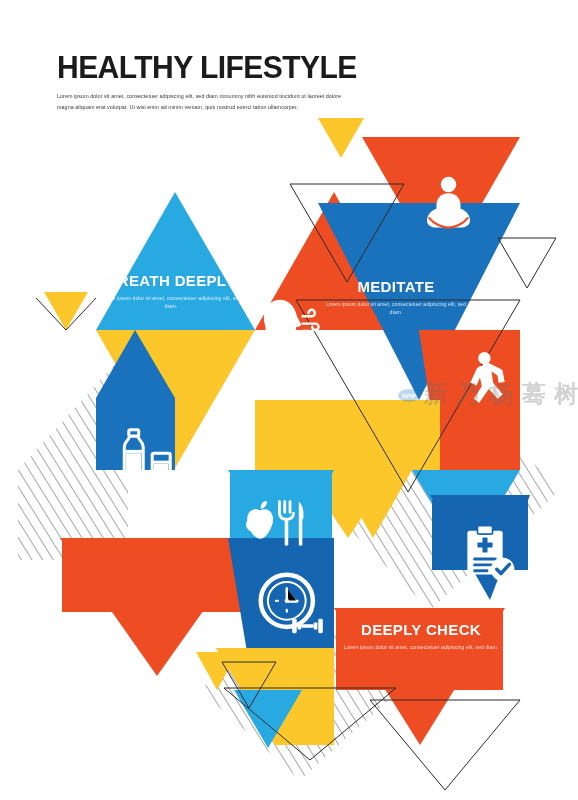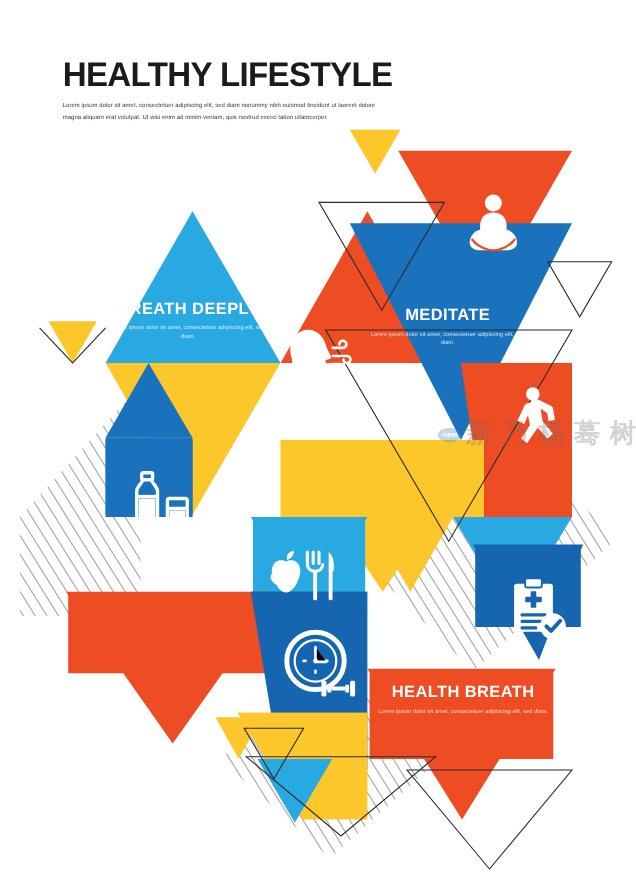--- a/index.html
+++ b/index.html
@@ -29,21 +29,21 @@
   .lbl .t{
     font-size:15px;font-weight:bold;letter-spacing:0.35px;
     line-height:1.1;margin:0;white-space:nowrap;
     text-shadow:0 0 1px rgba(0,0,0,.07);
   }
   .lbl .d{
     margin:4px 0 0 0;font-size:5.1px;line-height:1.72;
     color:rgba(255,255,255,.80);letter-spacing:0.06px;
   }
   .lbl.w-breath{left:96px;top:273px;width:150px;}
-  .lbl.w-medit {left:332px;top:279px;width:150px;}
+  .lbl.w-medit {left:321px;top:279px;width:150px;}
   .lbl.w-walk  {left:280px;top:436px;width:162px;}
   .lbl.w-exer  {left:60px; top:550px;width:180px;}
   .lbl.w-check {left:340px;top:622px;width:162px;}
 
   .wm{
     position:absolute;left:398px;top:378px;z-index:45;
     opacity:.30;pointer-events:none;user-select:none;
     font-size:24px;font-weight:bold;color:#6d6d6d;letter-spacing:1px;
     white-space:nowrap;
   }
@@ -232,21 +232,21 @@
   </div>
 
   <div class="lbl w-medit">
     <p class="t">MEDITATE</p>
     <p class="d">Lorem ipsum dolor sit amet, consectetuer adipiscing elit, sed diam.</p>
   </div>
 
 
 
   <div class="lbl w-check">
-    <p class="t">HEALTH BREATH</p>
+    <p class="t">DEEPLY CHECK</p>
     <p class="d">Lorem ipsum dolor sit amet, consectetuer adipiscing elit, sed diam.</p>
   </div>
 
   <div class="wm">
     <span class="badge">new</span><span>新 乃 杨 蓦 树</span>
   </div>
 
 </div>
 
 </body></html>

